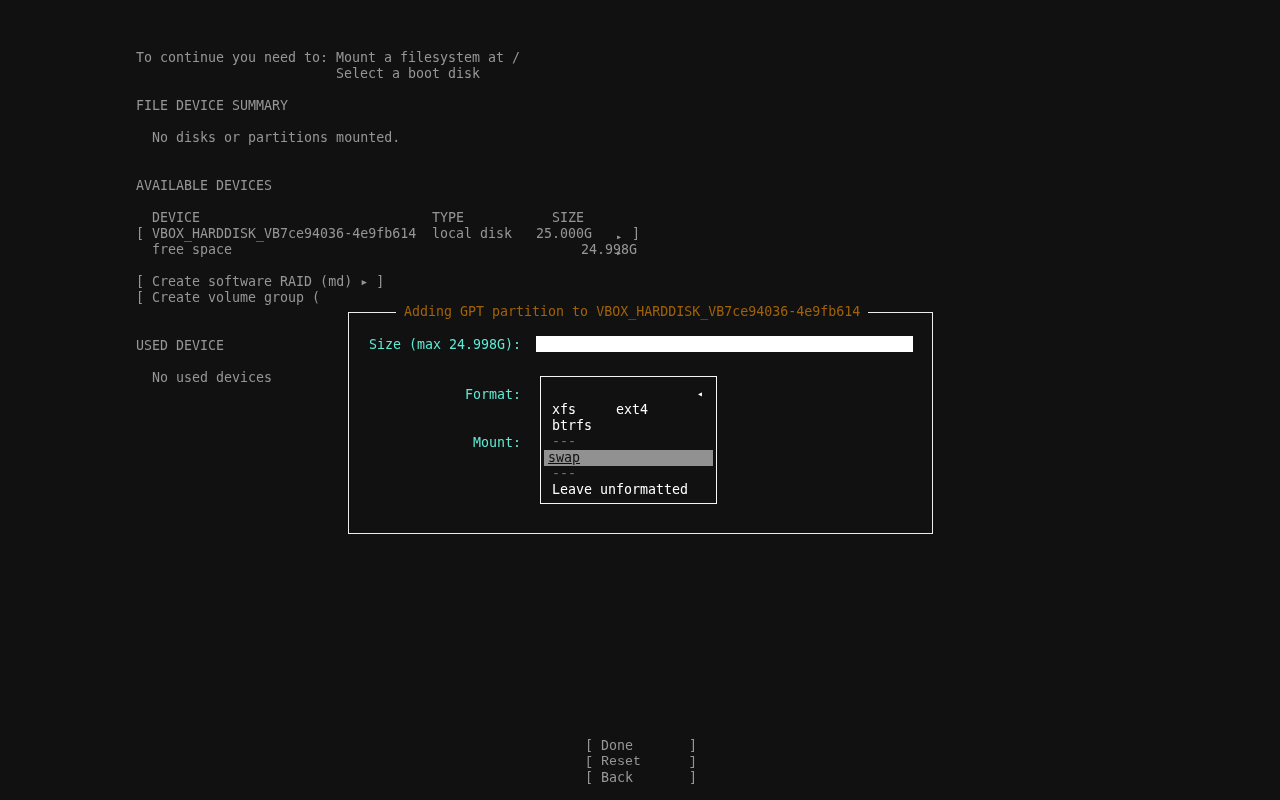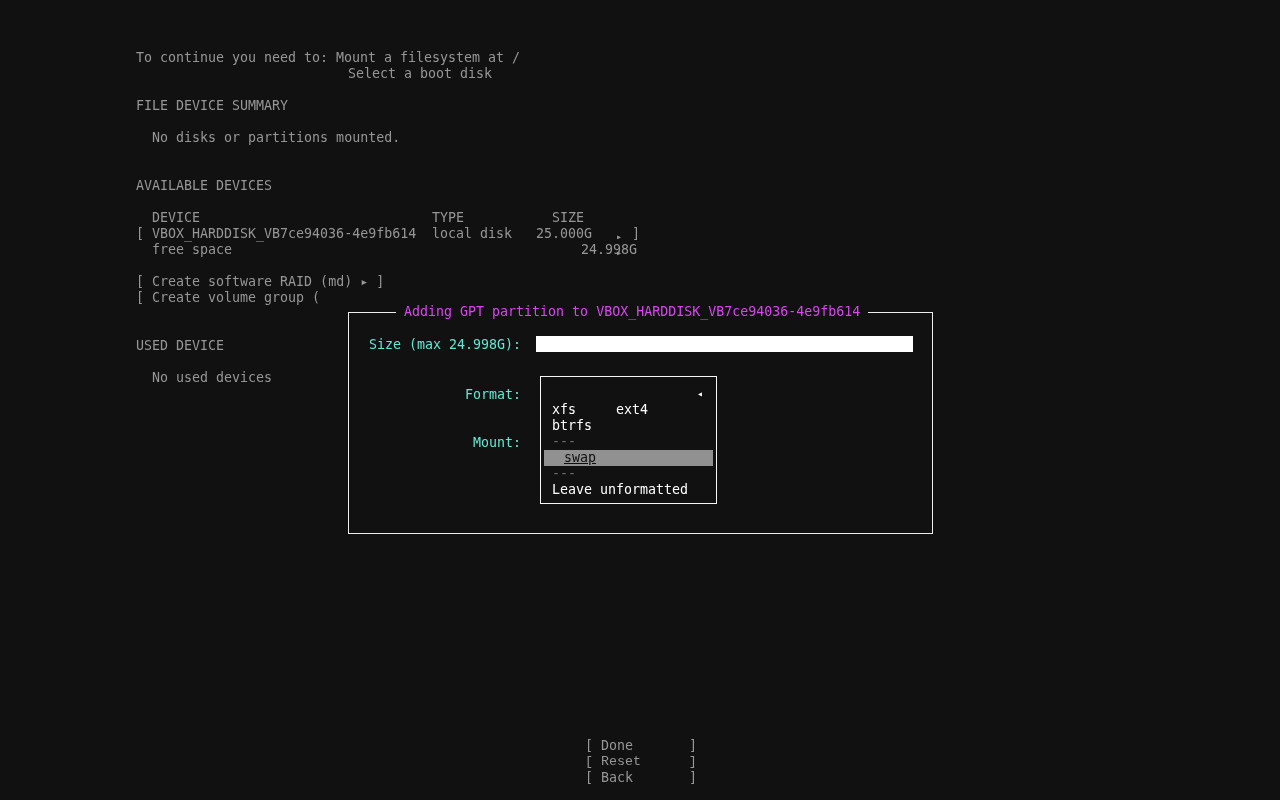--- a/index.html
+++ b/index.html
@@ -18,46 +18,46 @@
   .topbar { position:absolute; left:0; top:10px; width:1280px; height:30px; background:#e95420; }
   .topbar::after { content:""; position:absolute; right:0; top:0; width:90px; height:30px;
     background:linear-gradient(115deg, rgba(0,0,0,0) 35%, rgba(20,5,0,0.45) 95%); }
   .topbar .bar-title { left:136px; top:7px; color:#ffffff; }
   .topbar .help { left:1075px; top:7px; color:#ffffff; cursor:pointer; z-index:2; }
 
   
   .dialog { position:absolute; left:348px; top:312px; width:585px; height:222px;
     border:1px solid #ededed; background:#111111; }
   .dialog-title { position:absolute; left:47px; top:-9px; background:#111111;
-    padding:0 8px; color:#d946ef; white-space:pre; }
+    padding:0 8px; color:#a16207; white-space:pre; }
   .size-input { position:absolute; left:187px; top:23px; width:377px; height:16px;
     background:#ffffff; border:none; outline:none; padding:0 4px;
     font-family:inherit; font-size:13.3px; color:#111; }
 
   
   .dropdown { position:absolute; left:191px; top:63px; width:177px; height:128px;
     border:1px solid #f5f5f5; background:#111111; padding-top:9px; }
   .opt { position:relative; height:16px; line-height:16px; padding-left:11px;
     color:#ffffff; white-space:pre; cursor:pointer; }
   .opt.dim { color:#6e6e6e; }
-  .opt.hl { background:#919191; color:#0f0f0f; margin:0 3px; padding-left:20px;
+  .opt.hl { background:#919191; color:#0f0f0f; margin:0 3px; padding-left:4px;
     text-decoration:underline; }
   .sel-arrow { position:absolute; right:13px; top:0; font-size:10px; color:#ffffff; }
 
   .arrow { font-size:10px; }
 </style>
 </head>
 <body>
 
 <div class="screen">
 
 
   <span class="t gray" style="left:136px; top:50px;">To continue you need to:</span>
   <span class="t gray" style="left:336px; top:50px;">Mount a filesystem at /</span>
-  <span class="t gray" style="left:348px; top:66px;">Select a boot disk</span>
+  <span class="t gray" style="left:336px; top:66px;">Select a boot disk</span>
 
   <span class="t gray" style="left:136px; top:98px;">FILE DEVICE SUMMARY</span>
   <span class="t gray" style="left:152px; top:130px;">No disks or partitions mounted.</span>
 
   <span class="t gray" style="left:136px; top:178px;">AVAILABLE DEVICES</span>
 
   <span class="t gray" style="left:152px; top:210px;">DEVICE</span>
   <span class="t gray" style="left:432px; top:210px;">TYPE</span>
   <span class="t gray" style="left:552px; top:210px;">SIZE</span>
 

